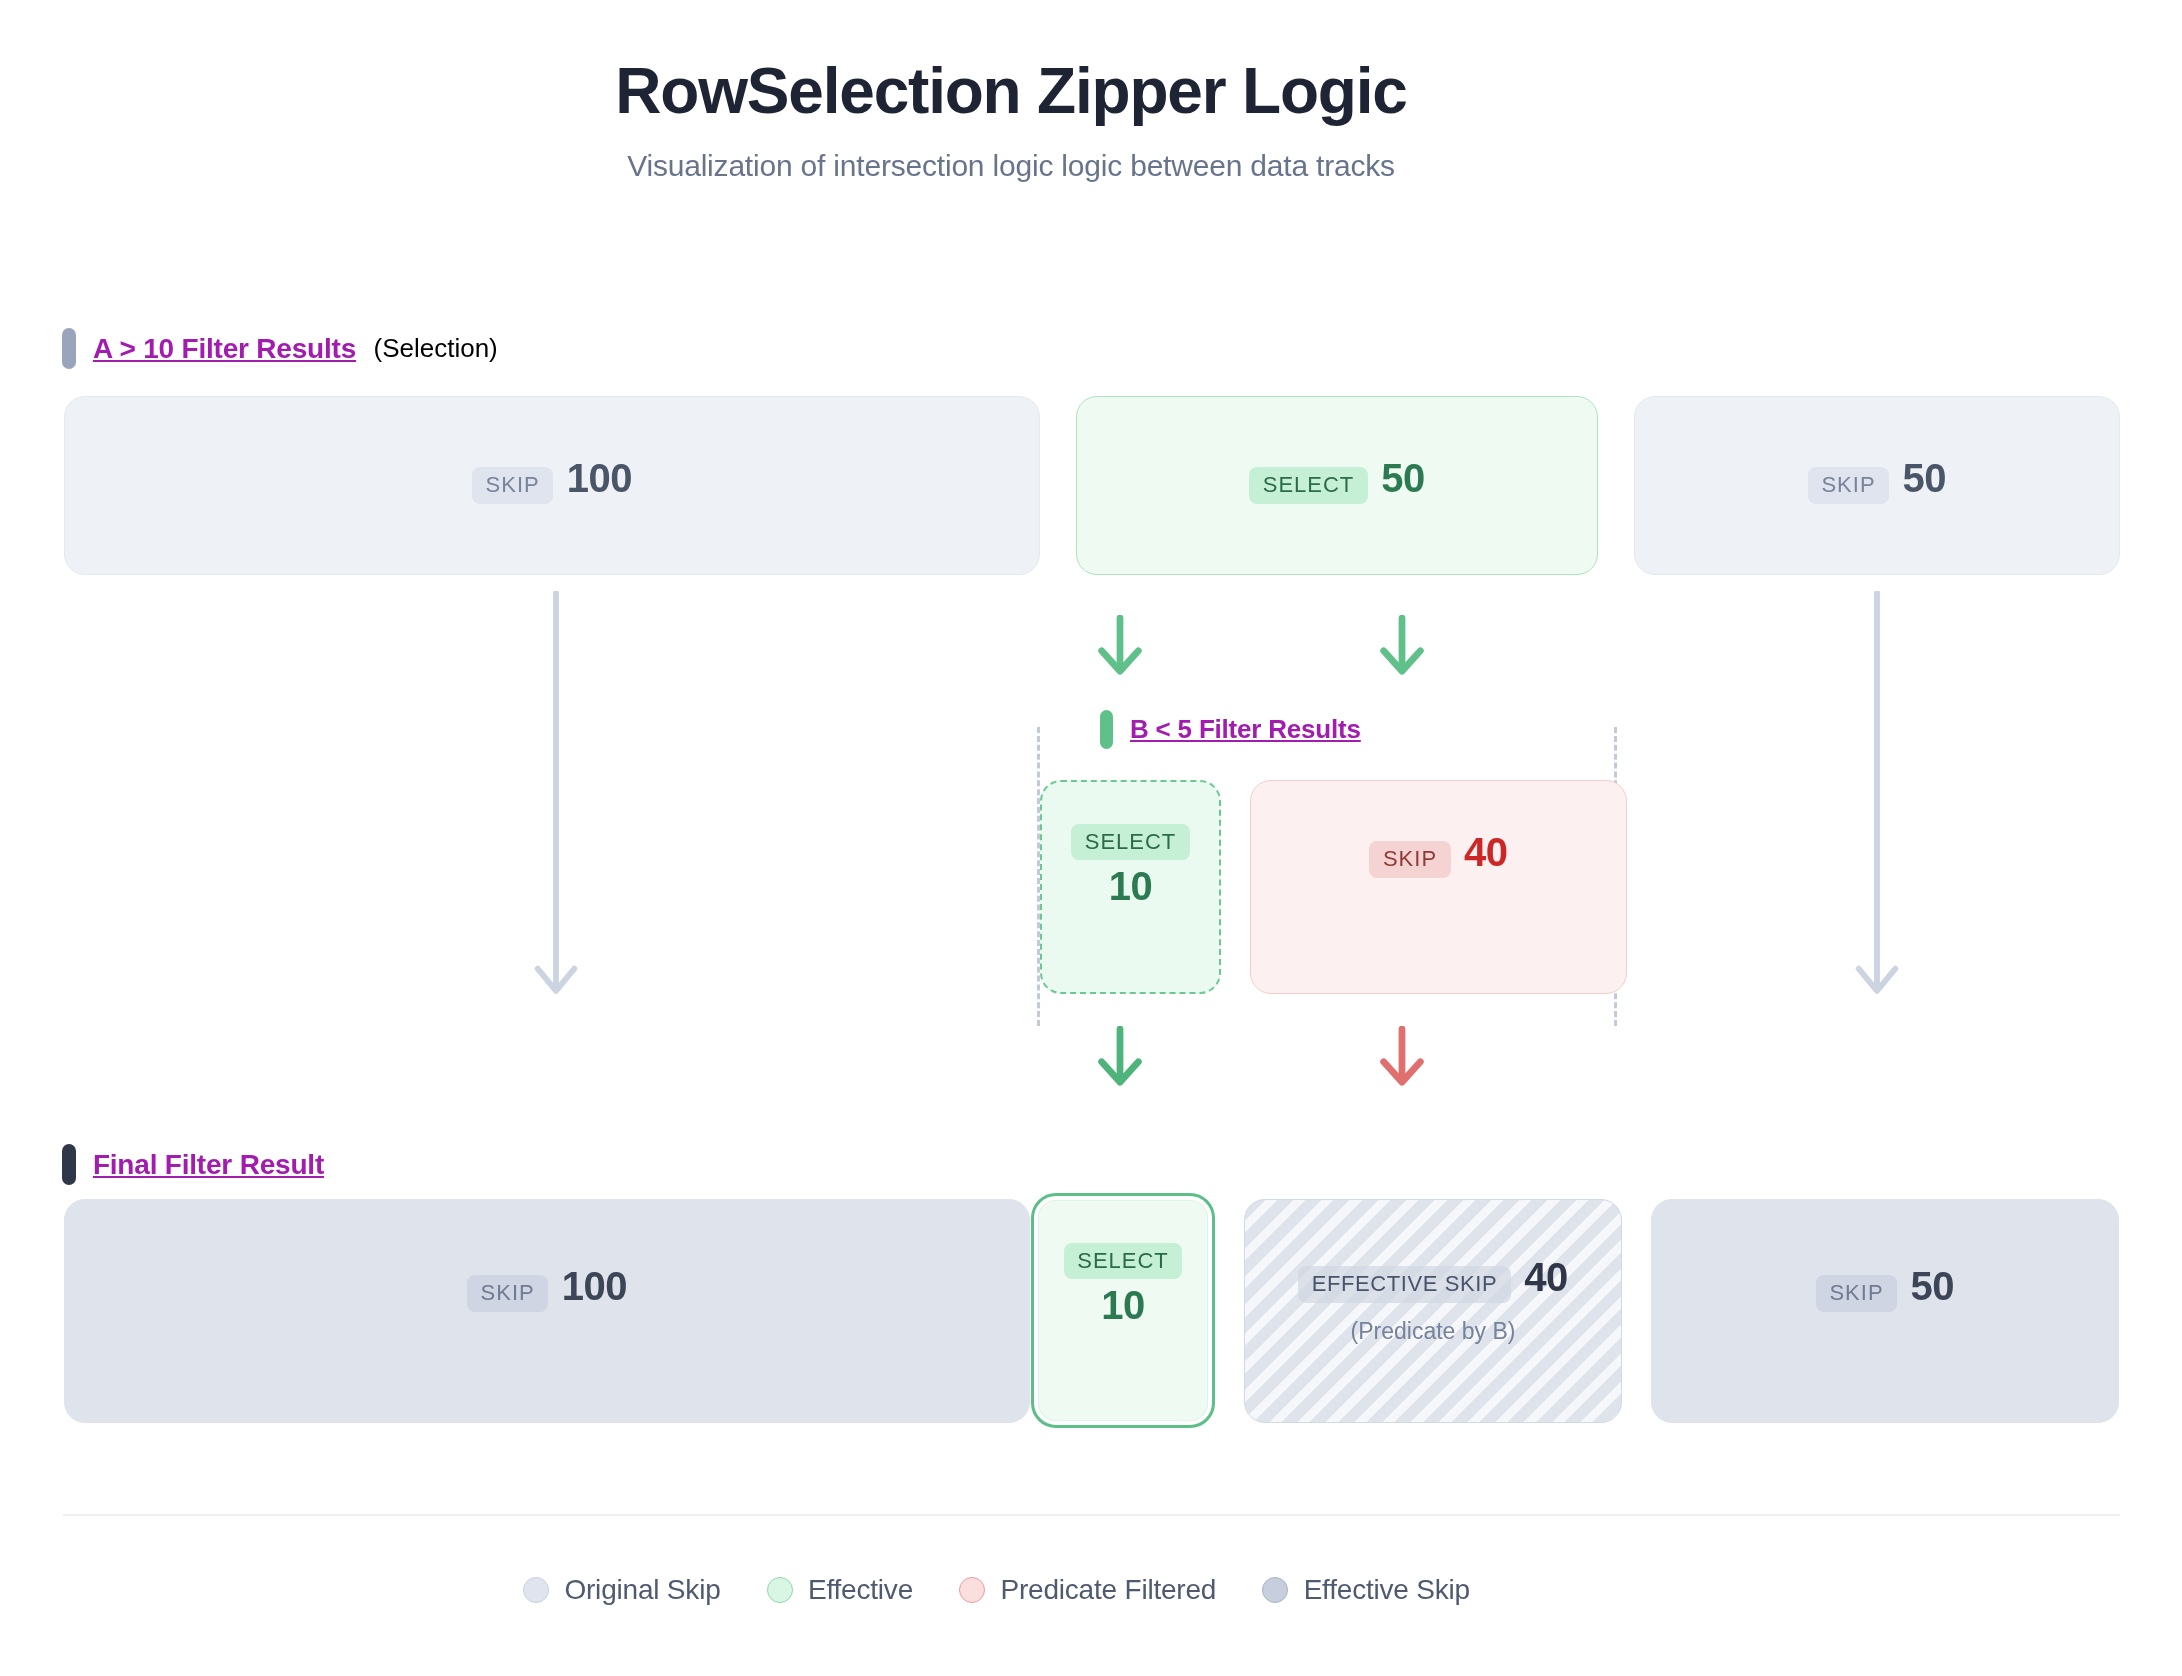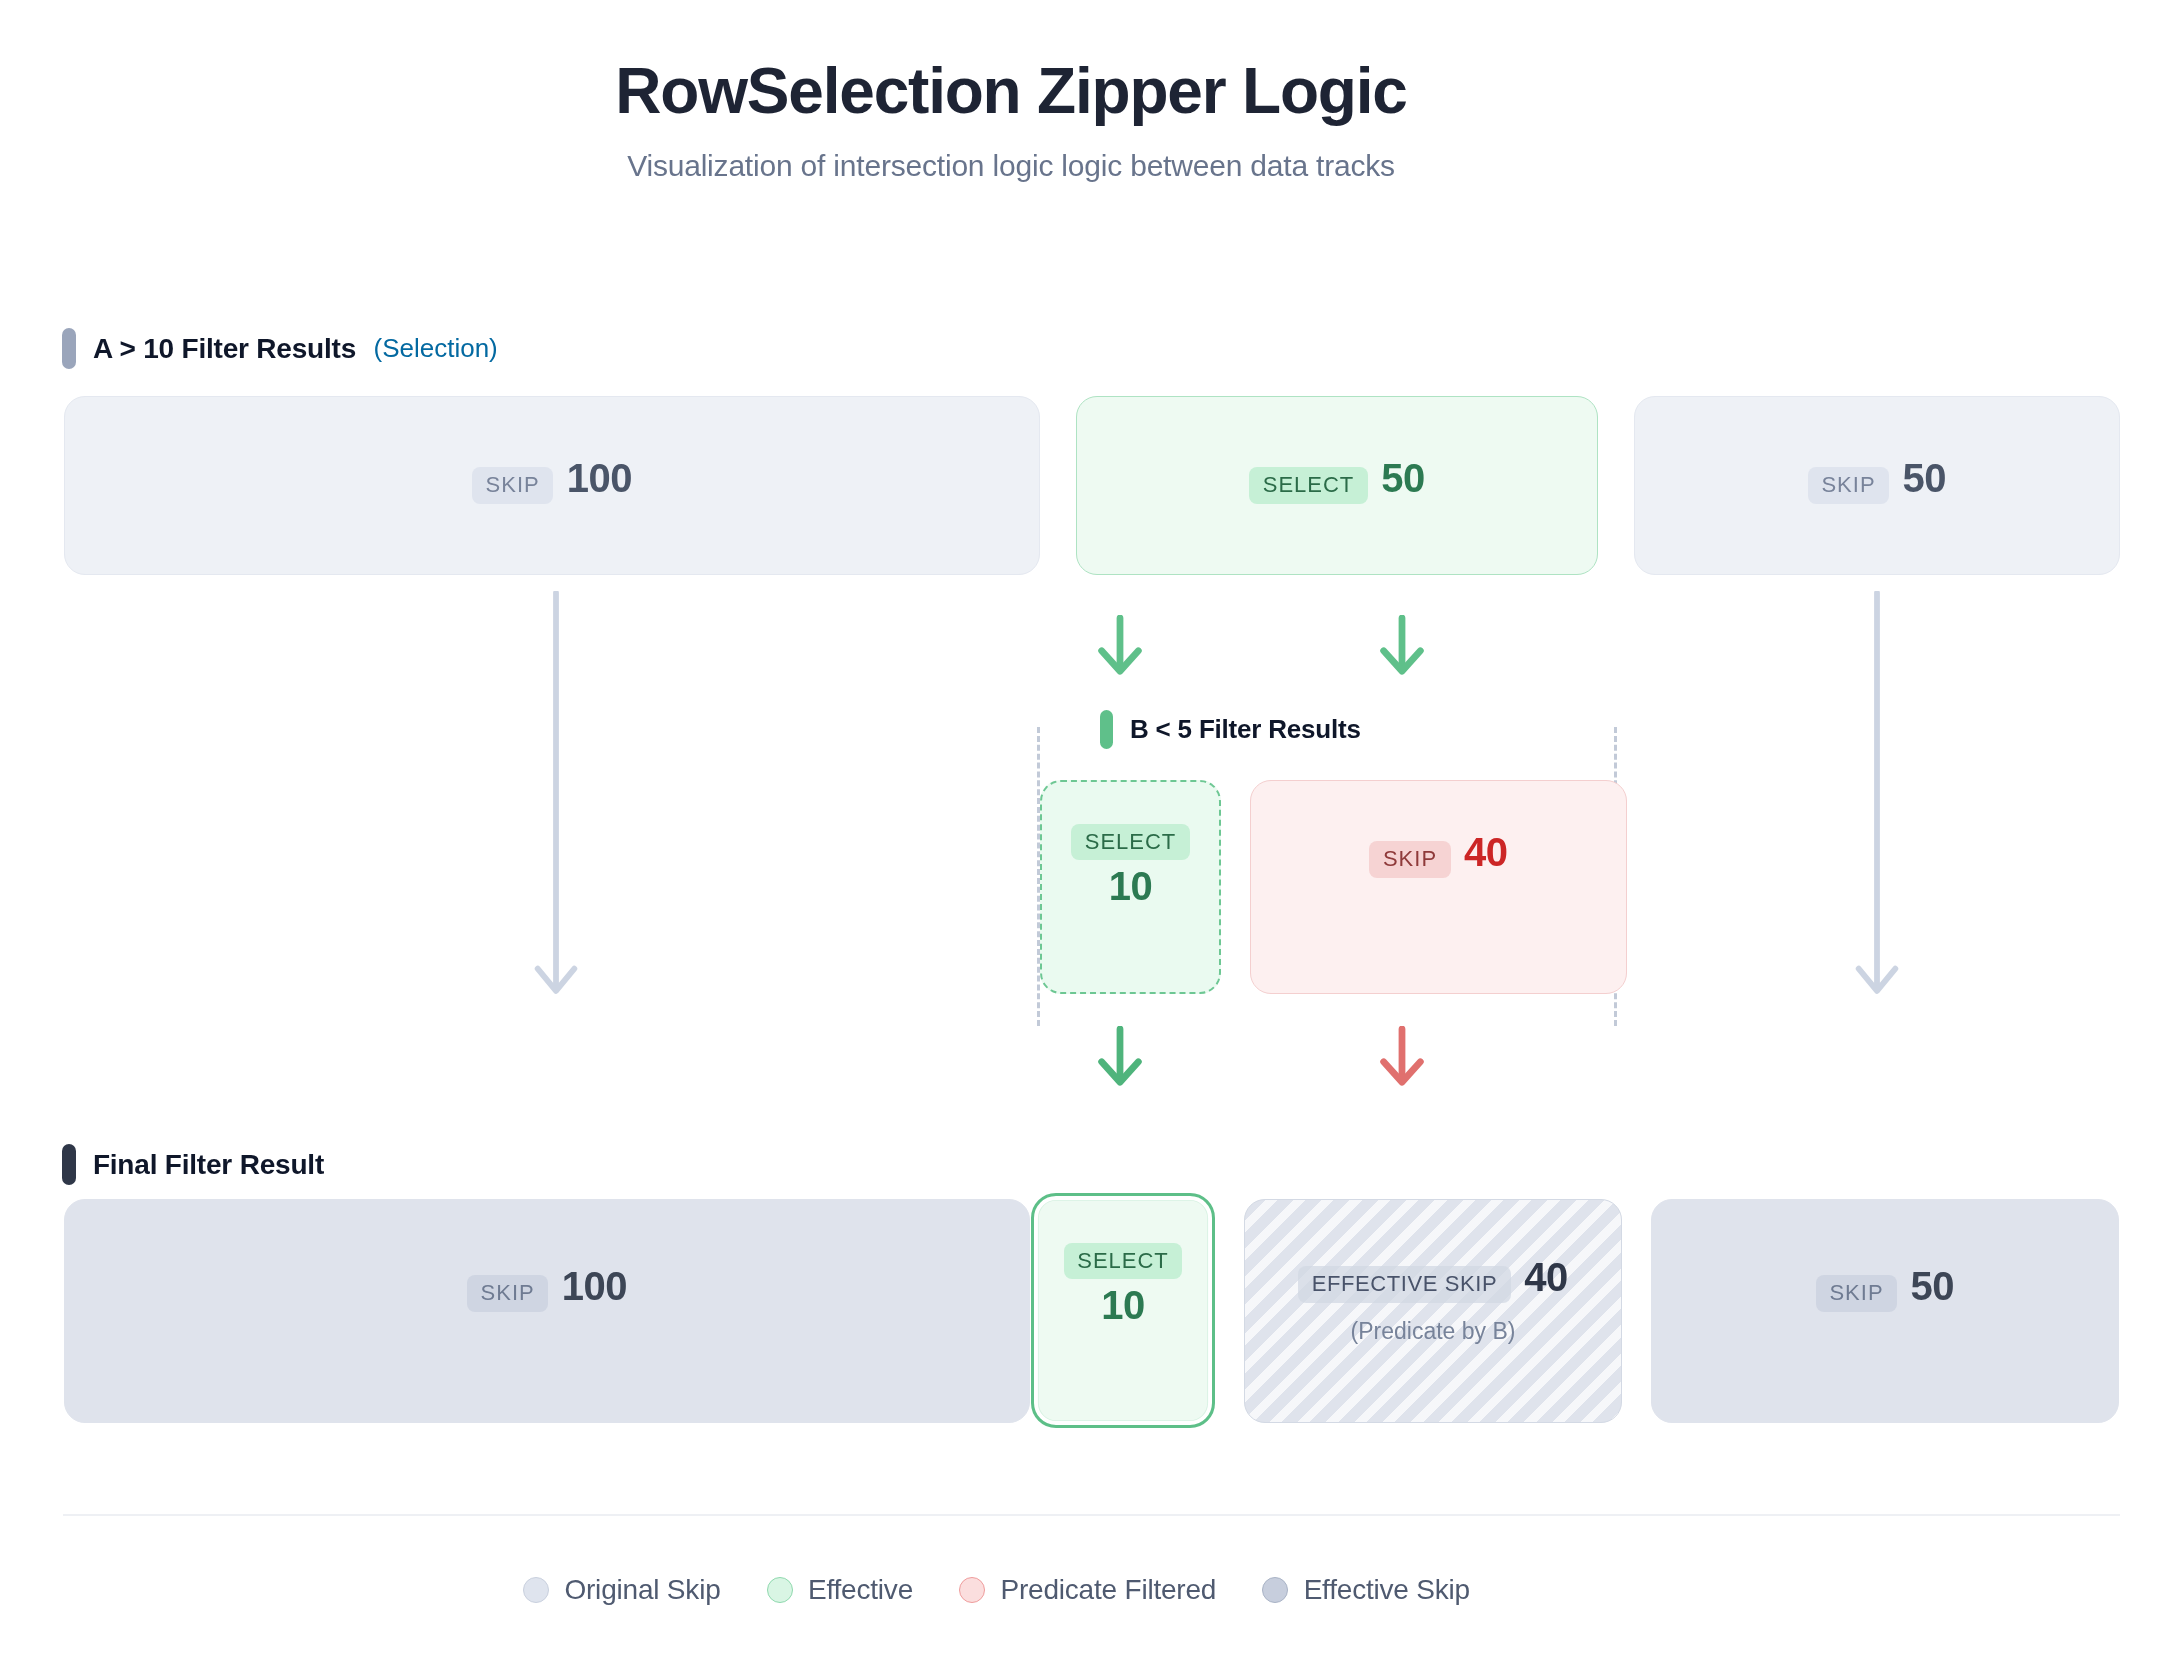--- a/index.html
+++ b/index.html
@@ -48,28 +48,29 @@
   }
   .head-bar {
     width: 13.5px;
     height: 41px;
     border-radius: 7.7px;
     flex: 0 0 auto;
   }
   .head-text {
     font-size: 28px;
     font-weight: bold;
-    color: #0f172a;
+    color: #a21caf;
     letter-spacing: -0.2px;
     white-space: nowrap;
+    text-decoration: underline;
   }
   .head-note {
     font-size: 26px;
     font-weight: normal;
-    color: #0369a1;
+    color: #000000;
     white-space: nowrap;
   }
 
   #sec-a  { top: 328px; left: 62px; }
   #sec-a .head-bar { background: #9aa5bb; }
 
   #sec-b  { top: 710px; left: 1100px; }
   #sec-b .head-bar { background: #5fc08a; height: 39px; width: 12.6px; }
   #sec-b .head-text { font-size: 26px; }
 

